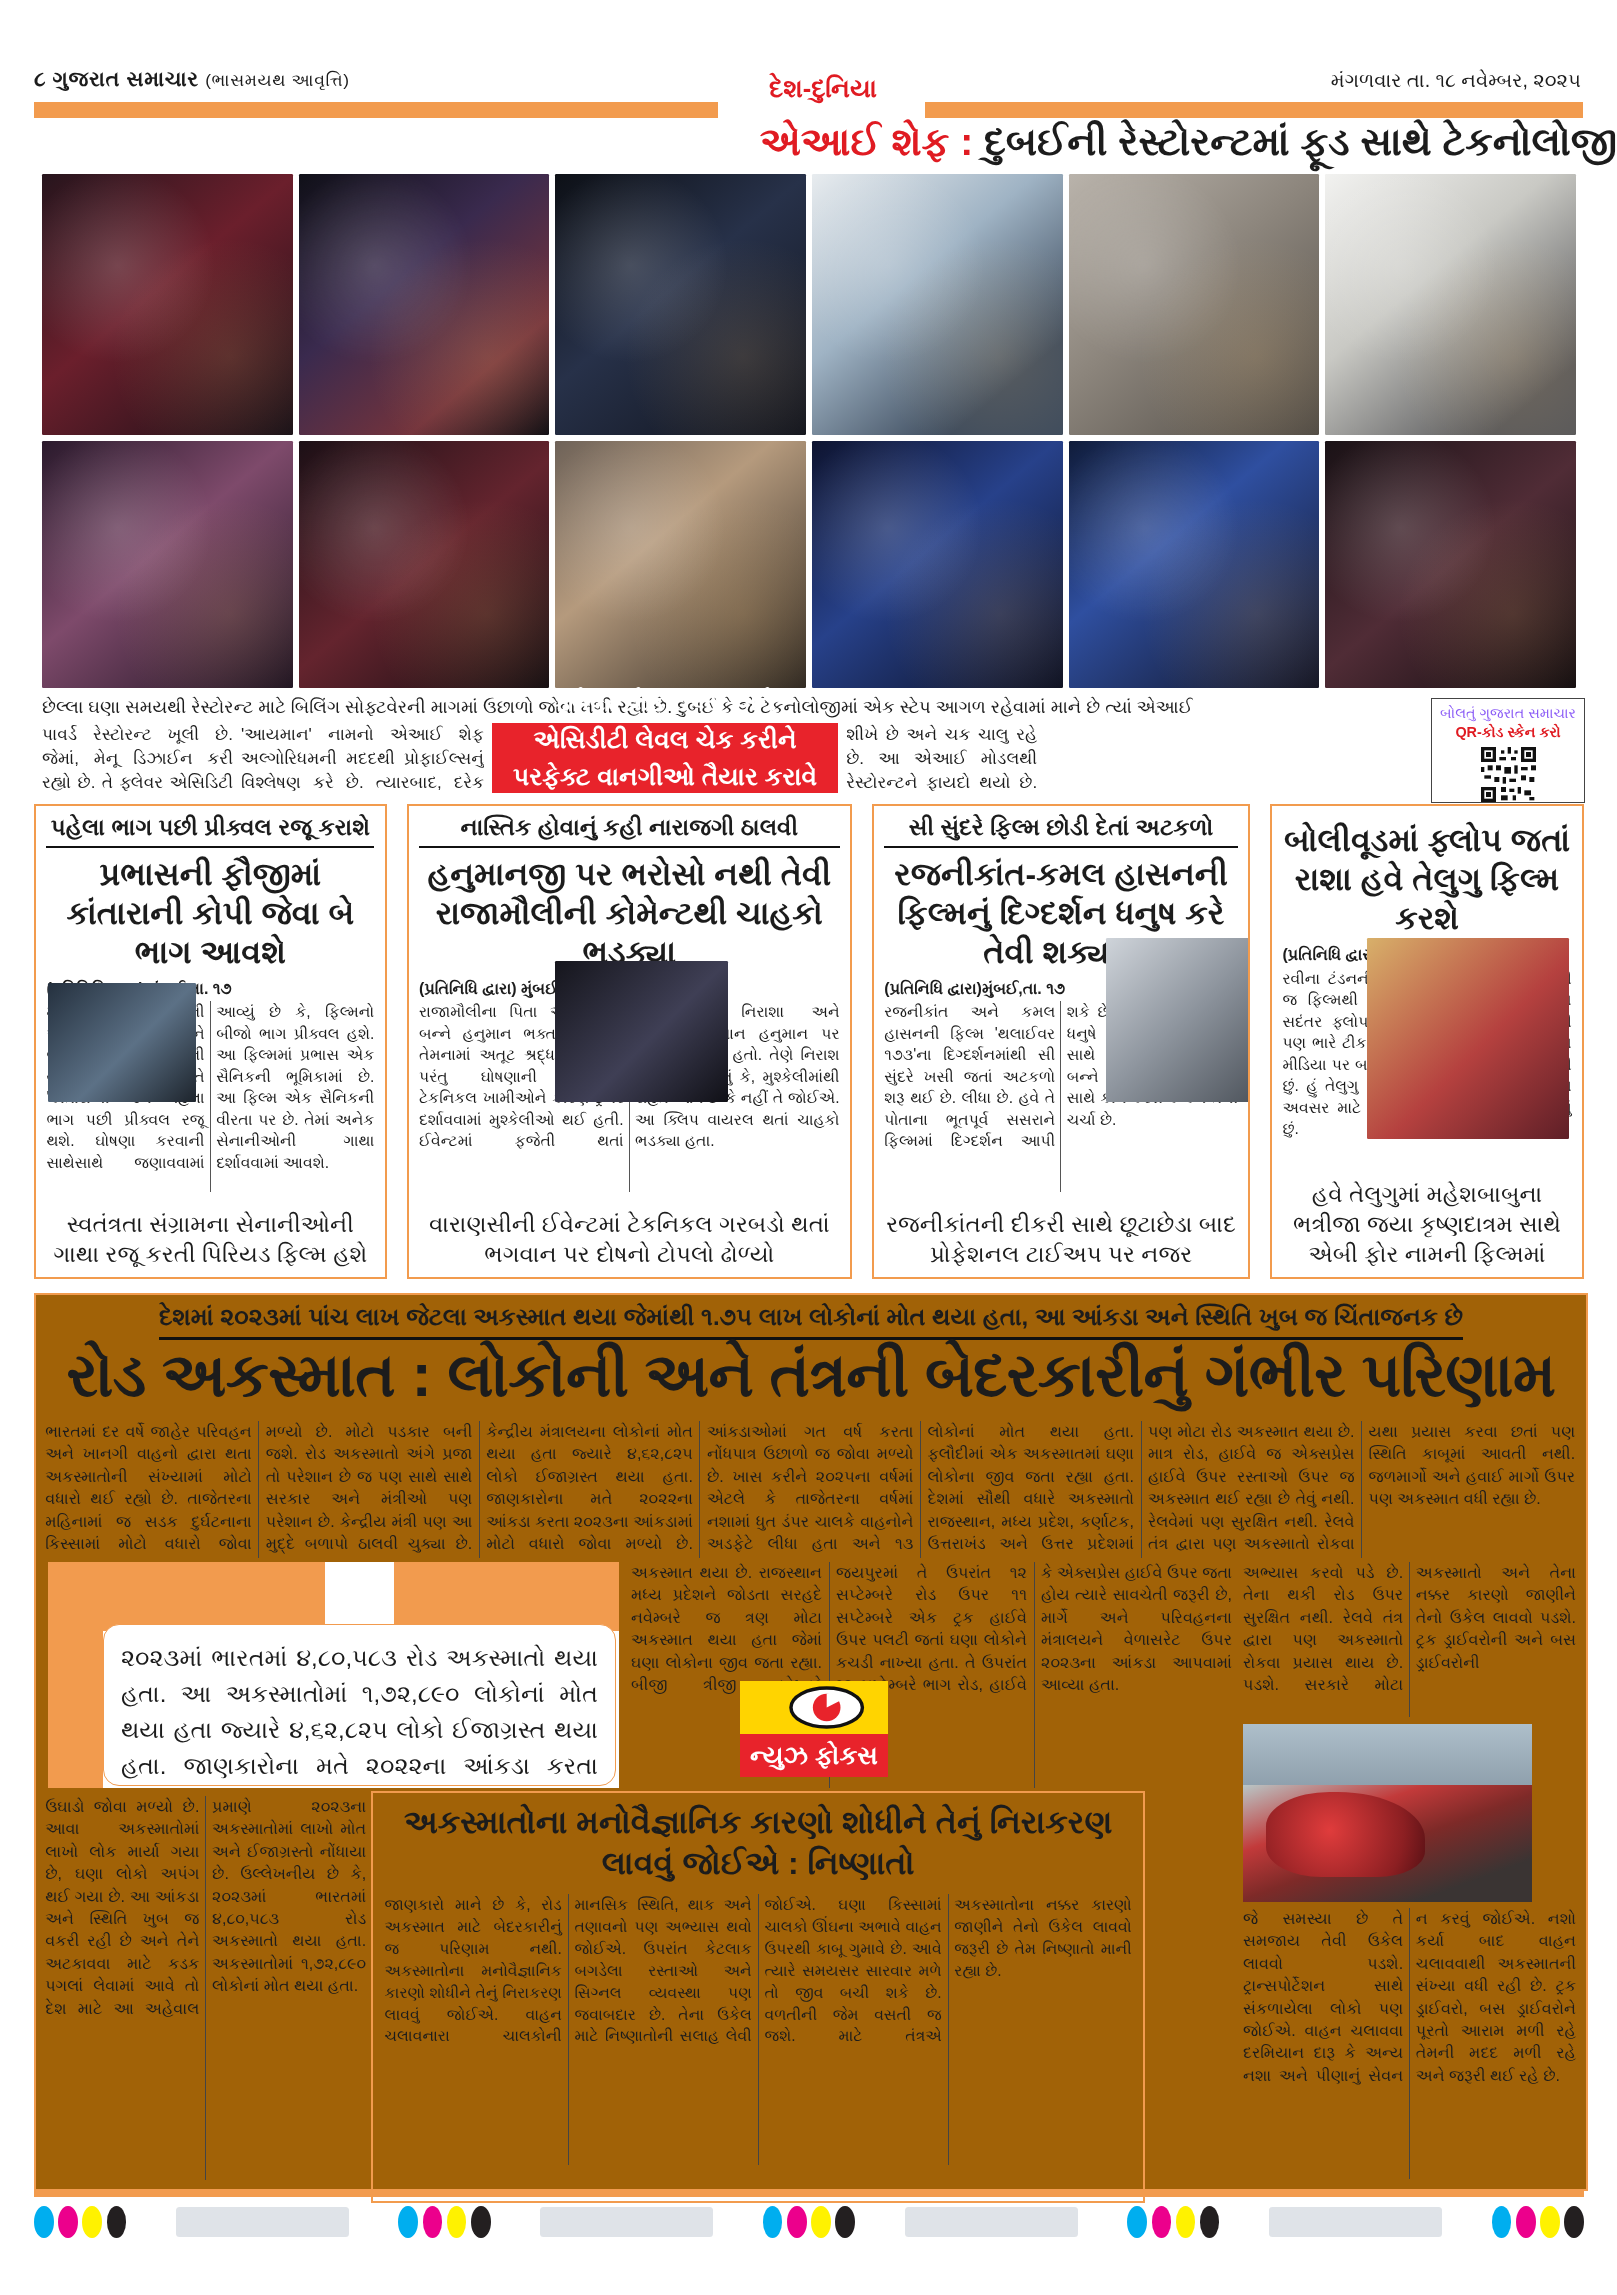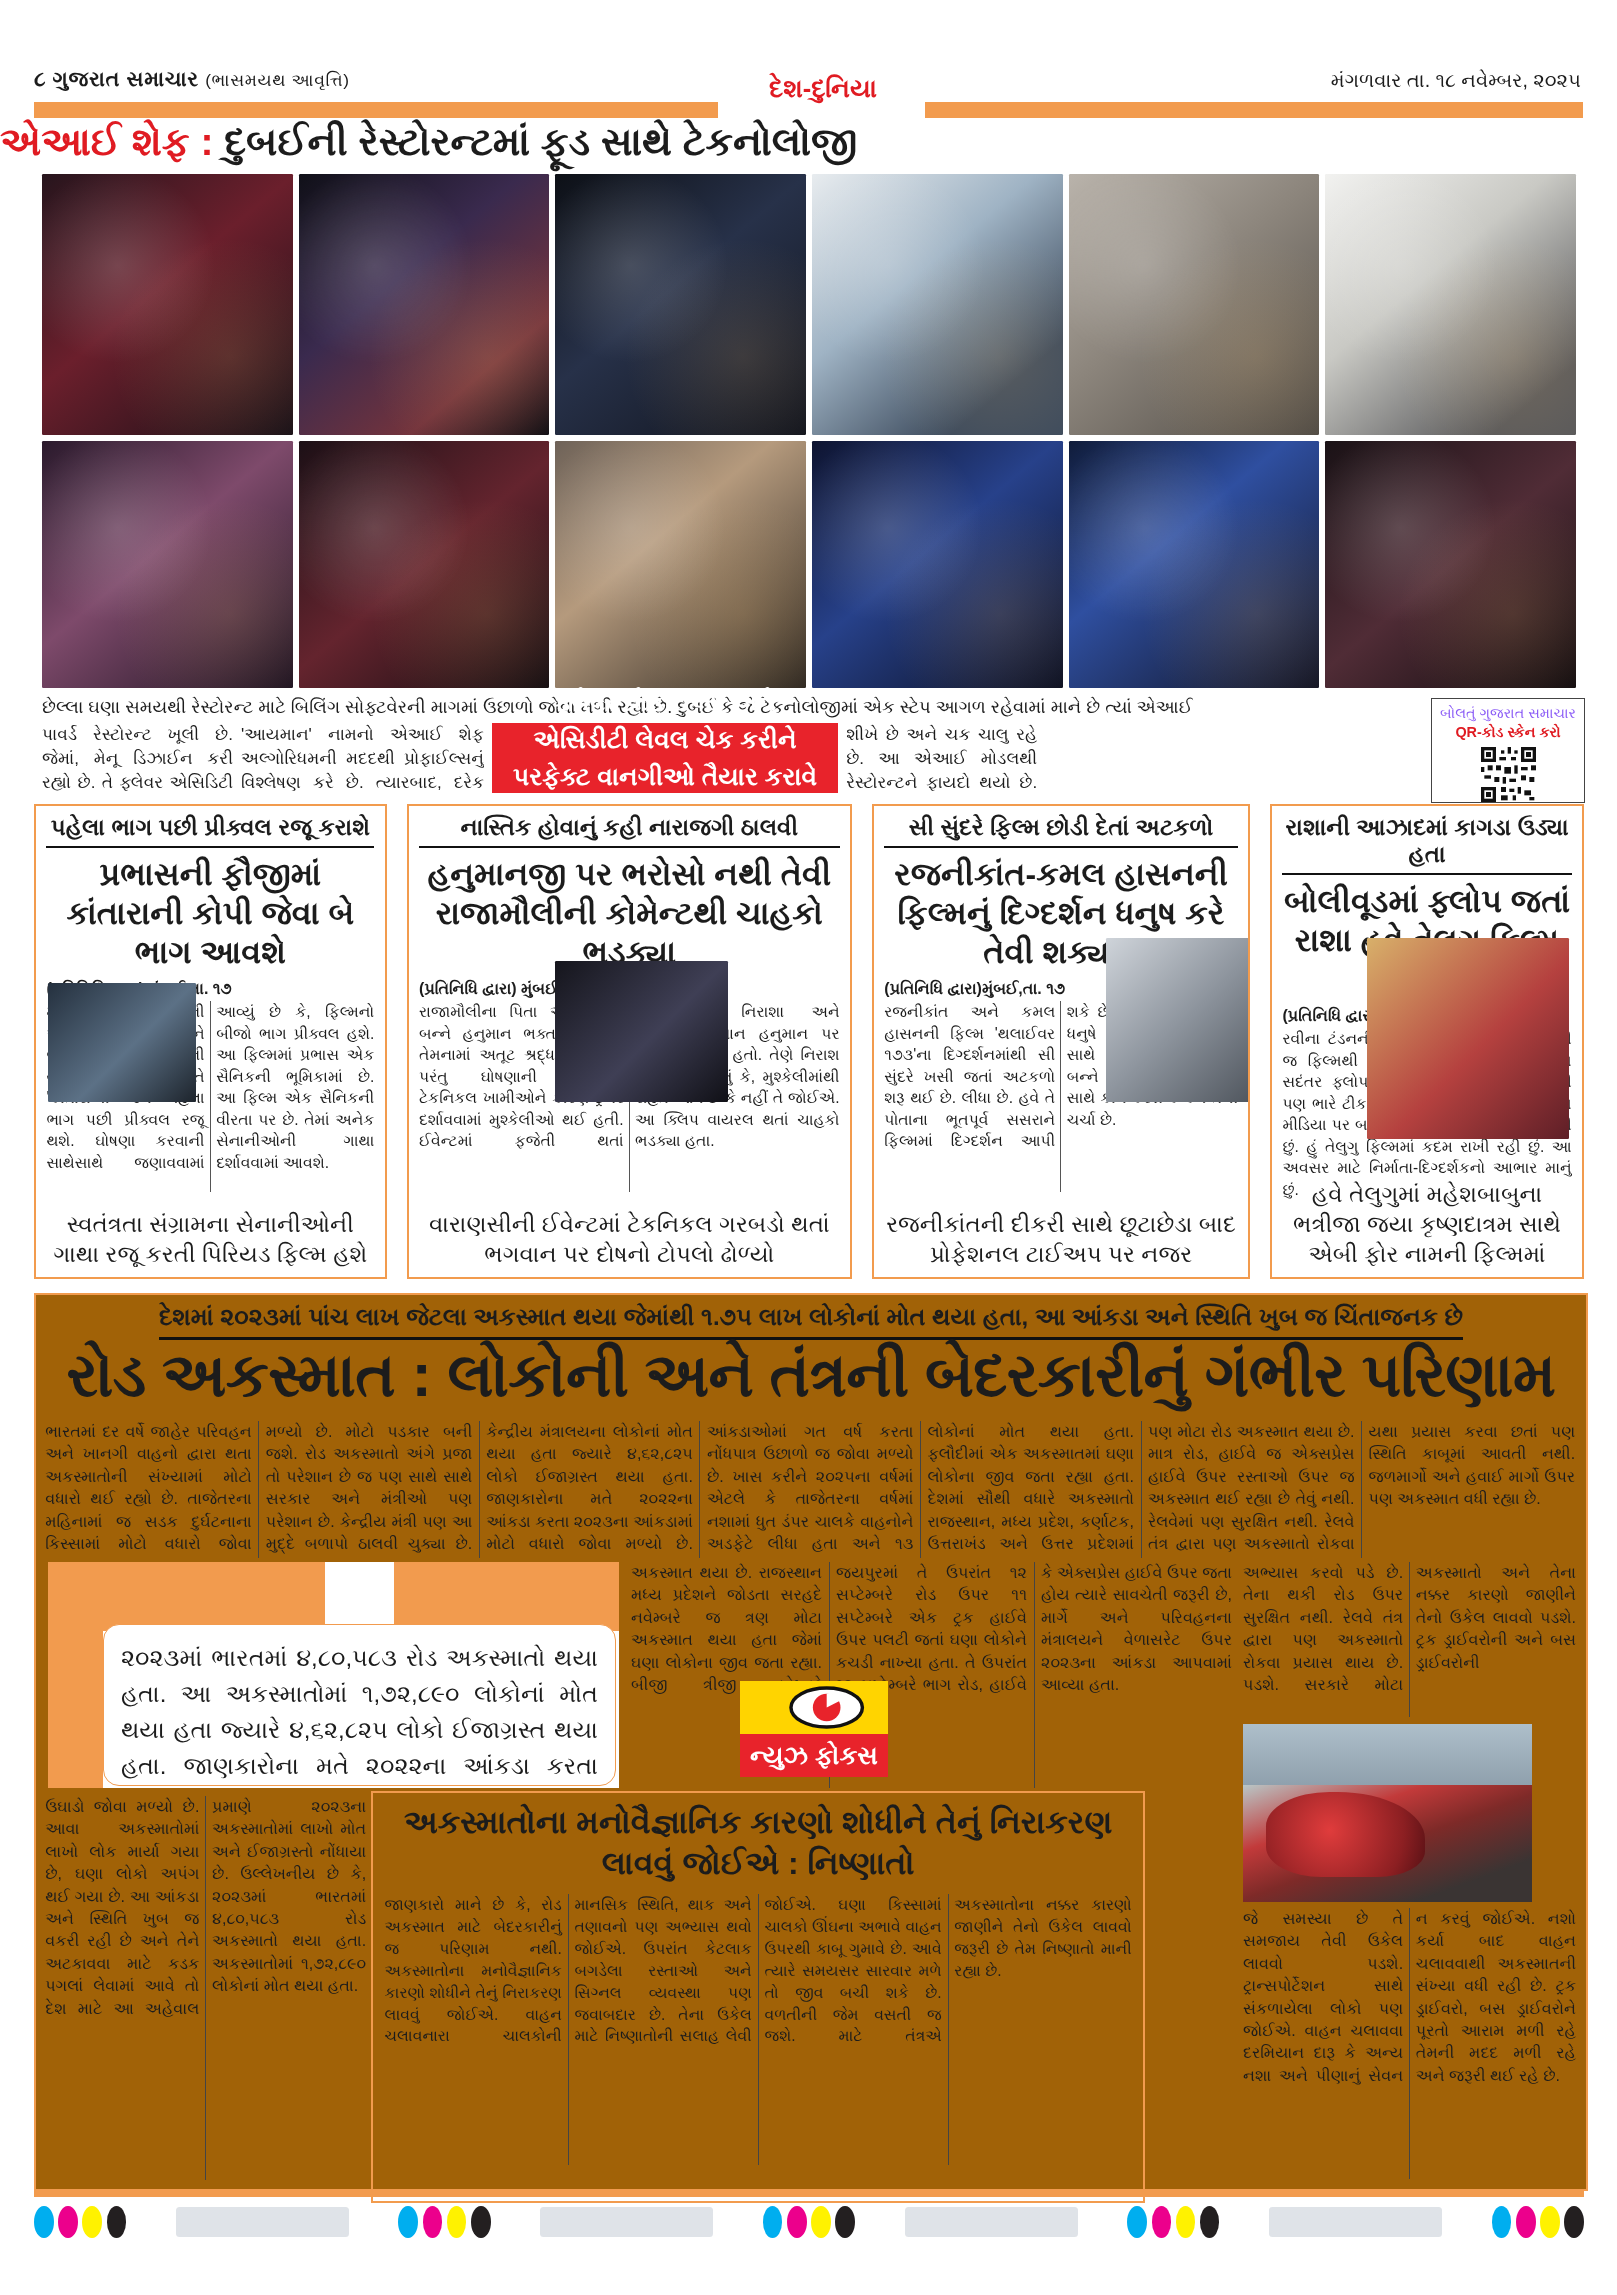--- a/index.html
+++ b/index.html
@@ -8,21 +8,21 @@
   .abs{position:absolute;}
   
   .hdr-left{left:34px;top:67px;font-size:21px;font-weight:bold;letter-spacing:0.6px;}
   .hdr-left .ed{font-weight:normal;font-size:17.3px;}
   .hdr-right{right:36px;top:69px;font-size:19.6px;font-weight:normal;}
   .section-label{left:722px;top:74px;width:202px;text-align:center;font-size:25.4px;font-weight:bold;color:#e01b22;}
   .obar{top:102px;height:16px;background:#f29b4e;}
   .obar.l{left:34px;width:684px;}
   .obar.r{left:925px;width:658px;}
   
-  .lead-head{left:0;top:120px;width:1617px;text-align:left;font-size:39px;font-weight:bold;}
+  .lead-head{left:0;top:120px;width:1617px;text-align:right;font-size:39px;font-weight:bold;}
   .lead-head .red{color:#e01b22;}
   .photos{left:42px;width:1534px;display:flex;gap:5.8px;}
   .prow1{top:174px;height:261px;}
   .prow2{top:441px;height:247px;}
   .ph{flex:1;border-radius:1.2px;position:relative;overflow:hidden;}
   .ph:after{content:"";position:absolute;inset:0;
      background:radial-gradient(circle at 30% 35%, rgba(255,255,255,.18), rgba(0,0,0,0) 40%),
                 radial-gradient(circle at 75% 70%, rgba(255,200,120,.15), rgba(0,0,0,0) 45%);}
   .ph1{background:linear-gradient(140deg,#27151d,#6b1f2c 45%,#160f16);}
   .ph2{background:linear-gradient(140deg,#101018,#3a2a4e 40%,#73333c 75%,#0d0c12);}
@@ -212,21 +212,20 @@
     </div>
     <div class="artbox" style="width:374px">
       <div class="kicker">સી સુંદરે ફિલ્મ છોડી દેતાં અટકળો</div>
       <div class="arthead">રજનીકાંત-કમલ હાસનની ફિલ્મનું દિગ્દર્શન ધનુષ કરે તેવી શક્યતા</div>
       <div class="byline">(પ્રતિનિધિ દ્વારા)મુંબઈ,તા. ૧૭</div>
       <div class="artbody">રજનીકાંત અને કમલ હાસનની ફિલ્મ 'થલાઈવર ૧૭૩'ના દિગ્દર્શનમાંથી સી સુંદરે ખસી જતાં અટકળો શરૂ થઈ છે. લીધા છે. હવે તે પોતાના ભૂતપૂર્વ સસરાને ફિલ્મમાં દિગ્દર્શન આપી શકે છે. ઉલ્લેખનીય છે કે, ધનુષે રજનીકાંતની પુત્રી સાથે છૂટાછેડા લીધા છે. બન્ને હવે પ્રોફેશનલ ધોરણે સાથે કામ કરશે કે કેમ તેની ચર્ચા છે.</div>
       <div class="artphoto aph3"></div>
       <div class="artsub">રજનીકાંતની દીકરી સાથે છૂટાછેડા બાદ પ્રોફેશનલ ટાઈઅપ પર નજર</div>
     </div>
     <div class="artbox" style="width:306px">
-      <div class="kicker">રાશાની આઝાદમાં કાગડા ઉડ્યા હતા</div>
       <div class="arthead">બોલીવૂડમાં ફ્લોપ જતાં રાશા હવે તેલુગુ ફિલ્મ કરશે</div>
       <div class="byline">(પ્રતિનિધિ દ્વારા) મુંબઈ,તા. ૧૭</div>
       <div class="artbody" style="column-count:1">રવીના ટંડનની દીકરી રાશા બોલીવૂડમાં પહેલી જ ફિલ્મથી ચર્ચામાં આવી હતી. આ ફિલ્મ સદંતર ફ્લોપ ગઈ હતી. રાશાની એક્ટિંગની પણ ભારે ટીકા થઈ હતી. જોકે, રાશા સોશિયલ મીડિયા પર બહુ લોકપ્રિય છે. શરૂઆત કરી રહી છું. હું તેલુગુ ફિલ્મમાં કદમ રાખી રહી છું. આ અવસર માટે નિર્માતા-દિગ્દર્શકનો આભાર માનું છું.</div>
       <div class="artphoto aph4"></div>
       <div class="artsub">હવે તેલુગુમાં મહેશબાબુના ભત્રીજા જયા કૃષ્ણદાત્રમ સાથે એબી ફોર નામની ફિલ્મમાં</div>
     </div>
   </div>
 
   <div class="abs accbox">
     <div class="abs accstrip">

